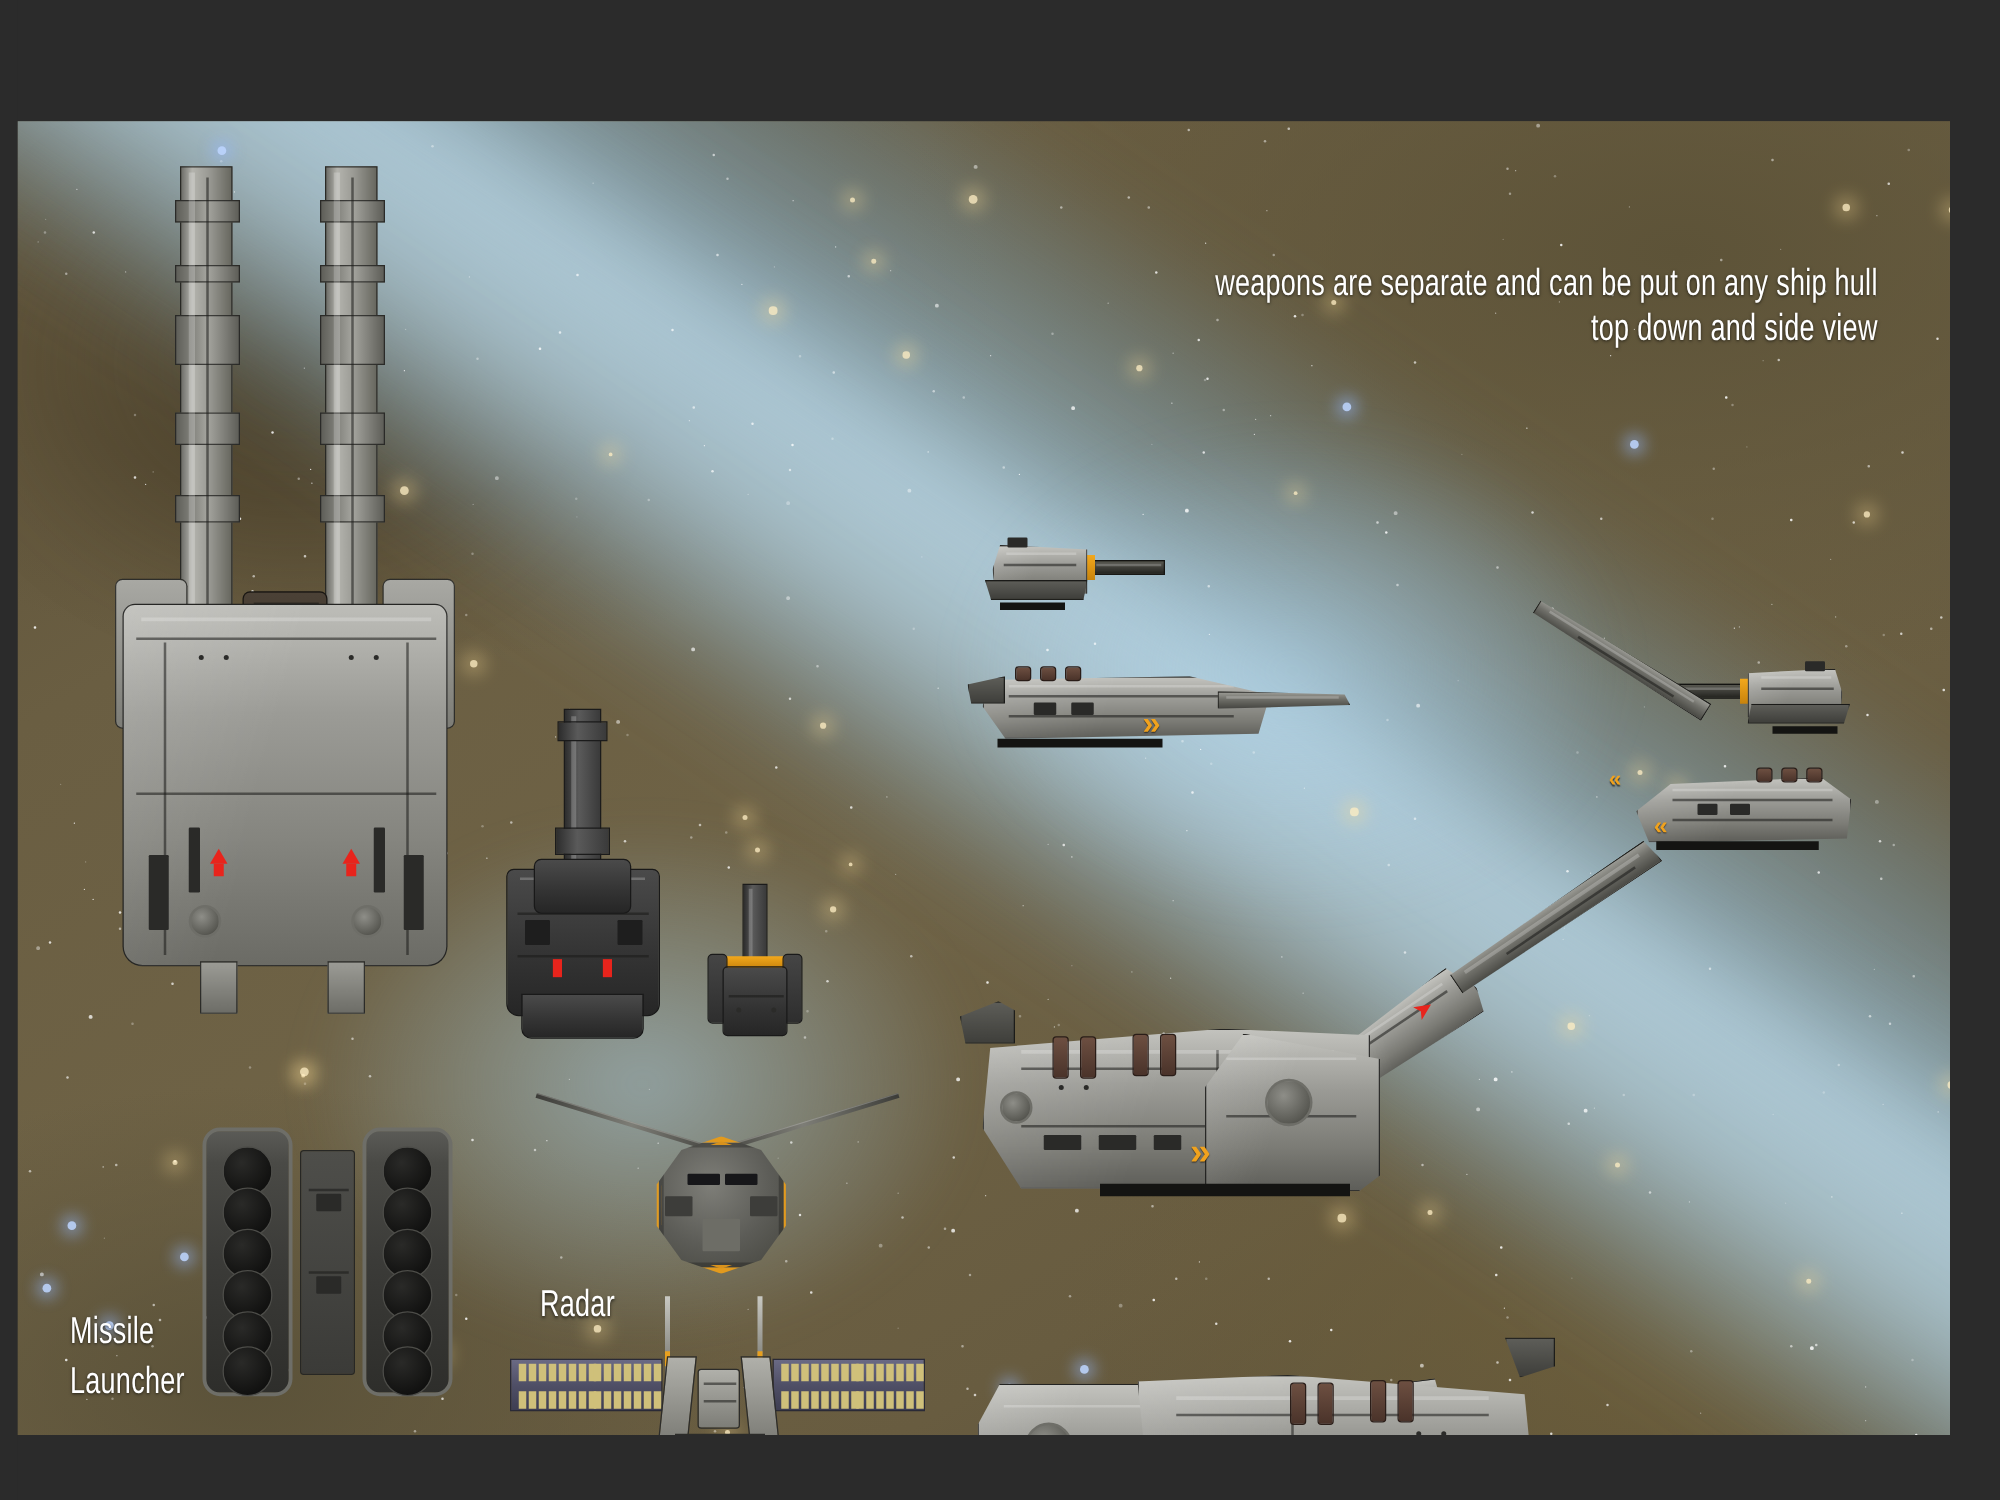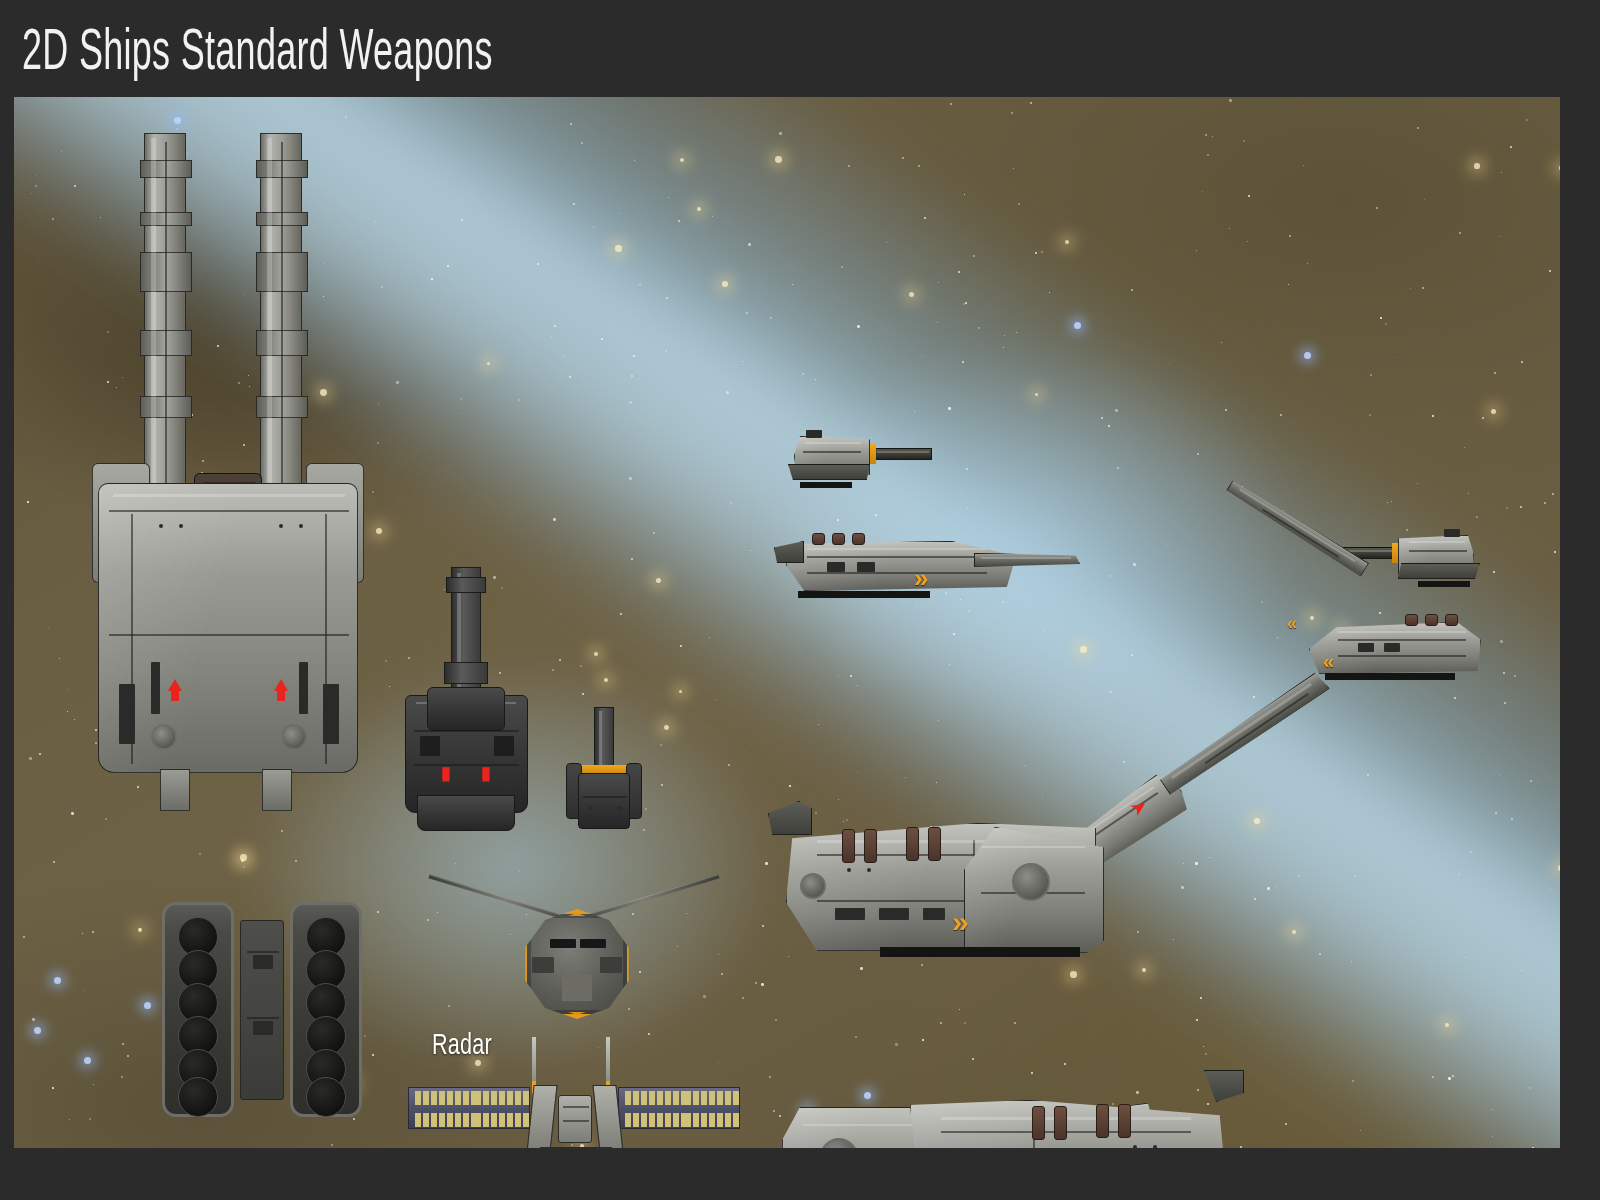--- a/index.html
+++ b/index.html
@@ -1204,28 +1204,33 @@
       </div>
       <div class="engine-cyl" style="left:228px; top:104px; height:34px;"></div>
       <div class="engine-cyl" style="left:250px; top:104px; height:34px;"></div>
       <div class="engine-cyl" style="left:292px; top:102px; height:34px;"></div>
       <div class="engine-cyl" style="left:314px; top:102px; height:34px;"></div>
 
       <div class="side-dark" style="left:400px; top:68px; width:40px; height:32px; clip-path: polygon(0% 0%, 100% 0%, 100% 72%, 30% 100%);"></div>
 
     </div>
 
-
-
+    <div class="anno anno-tr">
+      <span class="ln">weapons are separate and can be put on any ship hull</span>
+      <span class="ln">top down and side view</span>
+    </div>
+
+
+    <div class="anno anno-ml">
+      <span class="ln">Missile</span>
+      <span class="ln">Launcher</span>
+    </div>
 
     <div class="anno anno-radar">
       <span class="ln">Radar</span>
     </div>
   </div>
 
-  <div class="title-bar">
-    <div class="title-text">2D Ships Standard Weapons</div>
-  </div>
   <div class="bottom-bar"></div>
   <div class="right-bar"></div>
   <div class="left-bar"></div>
 
 </div>
 
 </body></html>

